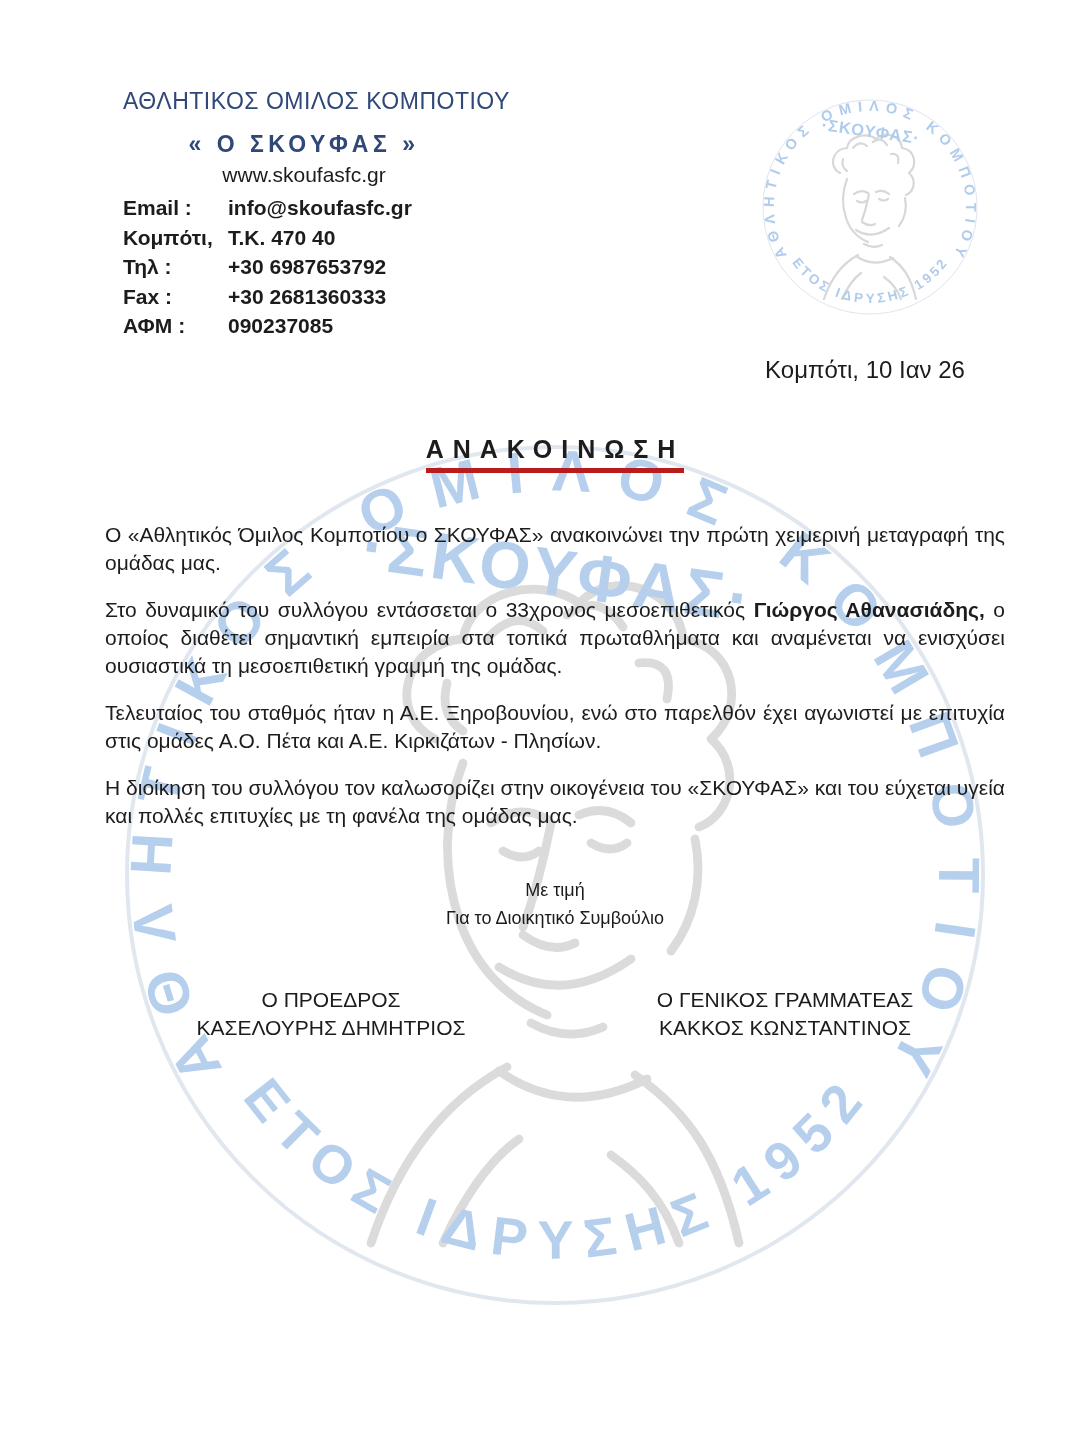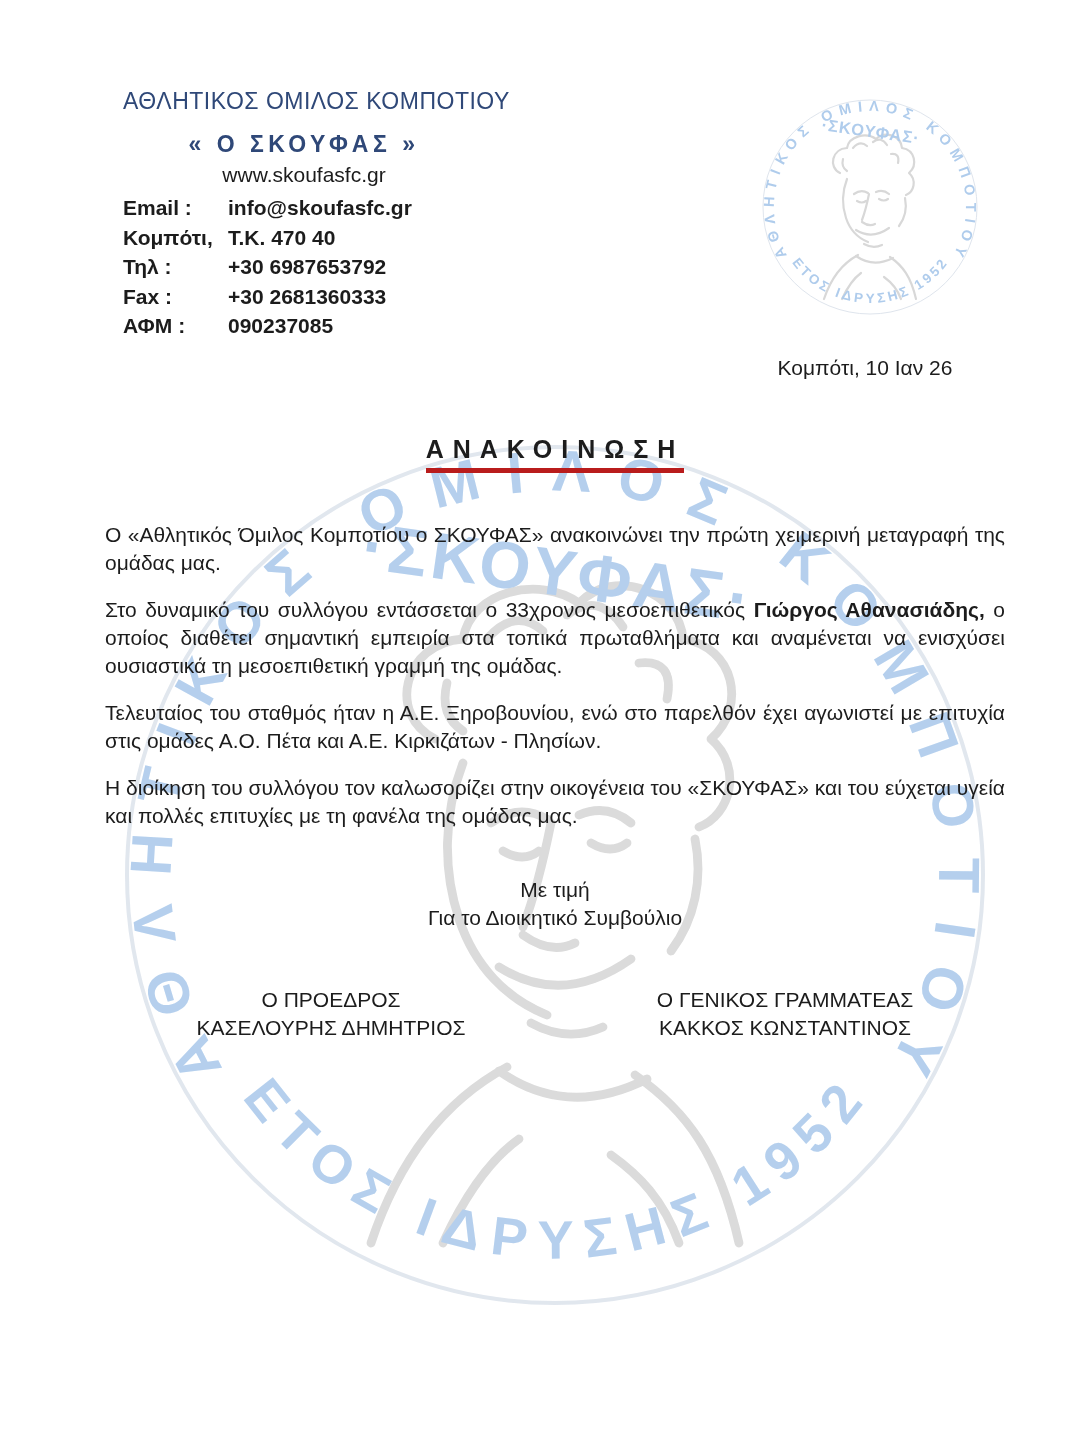--- a/index.html
+++ b/index.html
@@ -35,35 +35,35 @@
   .letterhead { position: absolute; left: 123px; top: 88px; width: 362px; }
   .club-name  { font-size: 23px; line-height: 27px; color: var(--navy, #2f4878); text-align: center; letter-spacing: .5px; white-space: nowrap; }
   .club-alias { font-size: 23px; line-height: 27px; color: var(--navy, #2f4878); text-align: center; font-weight: bold; letter-spacing: 4.5px; margin-top: 16px; white-space: nowrap; }
   .club-site  { font-size: 21px; line-height: 25px; text-align: center; margin-top: 4px; }
   .contacts   { margin-top: 6px; font-size: 21px; }
   .contact-row { display: grid; grid-template-columns: 105px 1fr; line-height: 29.5px; font-weight: bold; }
 
   
   .date-line {
     position: absolute; left: 700px; top: 356px; width: 330px;
-    text-align: center; font-size: 21px;
+    text-align: center; font-size: 24px;
   }
   .title-wrap { position: absolute; left: 105px; top: 436px; width: 900px; text-align: center; }
   .title-wrap span {
     display: inline-block; font-size: 25px; font-weight: bold; line-height: 27px;
     letter-spacing: 9px; padding-bottom: 5px; border-bottom: 5px solid #b91c1c;
   }
   .body-text {
     position: absolute; left: 105px; top: 521px; width: 900px;
     font-size: 21px; line-height: 28px; text-align: justify;
   }
   .body-text p { margin: 0 0 19px 0; }
   .closing {
     position: absolute; left: 105px; top: 876px; width: 900px;
-    text-align: center; font-size: 21px; line-height: 28px;
+    text-align: center; font-size: 18px; line-height: 28px;
   }
   .closing .board-line { }
   .sig-col { position: absolute; top: 986px; text-align: center; font-size: 21px; line-height: 28px; }
   .sig-left  { left: 105px; width: 452px; }
   .sig-right { left: 557px; width: 456px; }
   .sig-name  { }
 </style>
 </head>
 <body>
 

